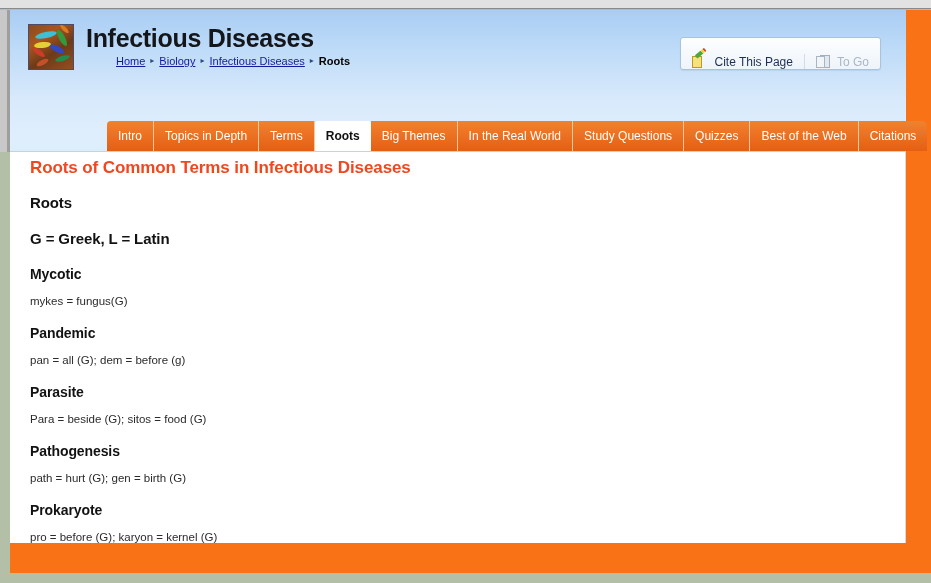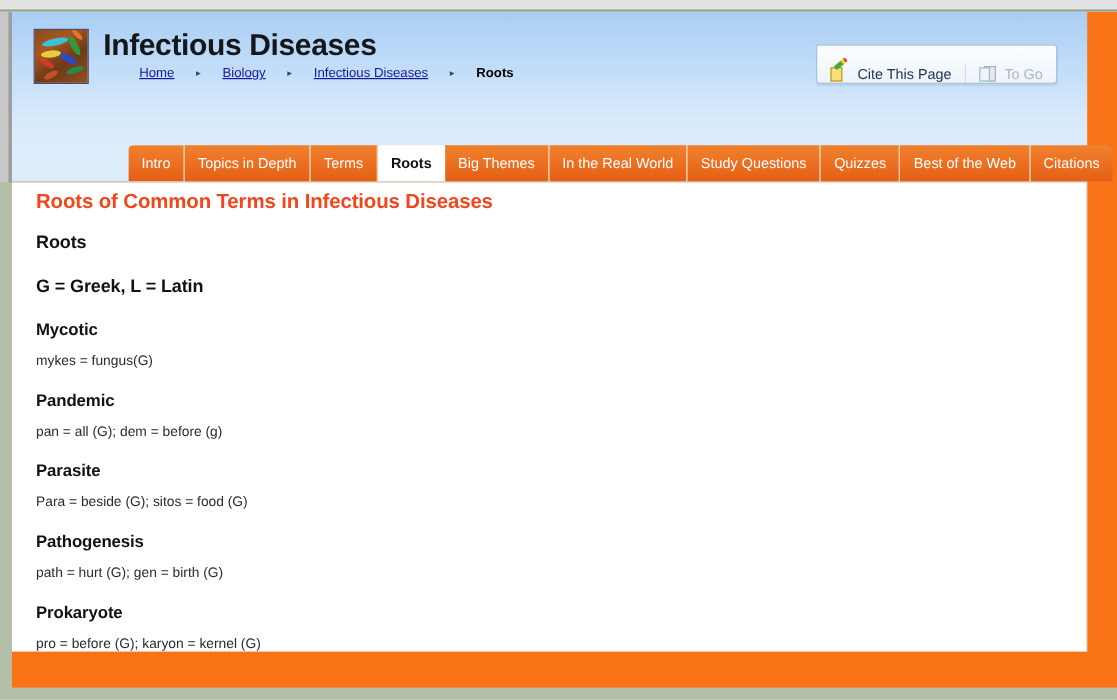--- a/index.html
+++ b/index.html
@@ -106,21 +106,21 @@
     margin: 0 0 4px 0;
     white-space: nowrap;
   }
 
   .breadcrumb {
     font-size: 11px;
     color: #1a1a1a;
     white-space: nowrap;
     display: flex;
     align-items: center;
-    gap: 18px;
+    gap: 5px;
     padding-left: 30px;
   }
   .breadcrumb a {
     color: #15199c;
     text-decoration: underline;
   }
   .bc-sep {
     color: #2b4b7e;
     font-size: 8px;
     line-height: 1;

